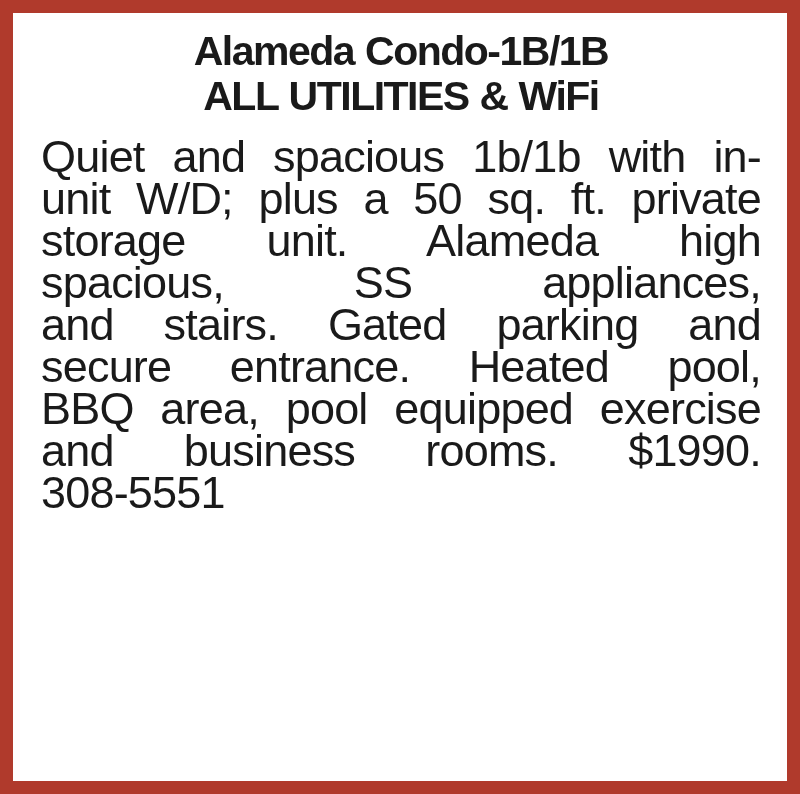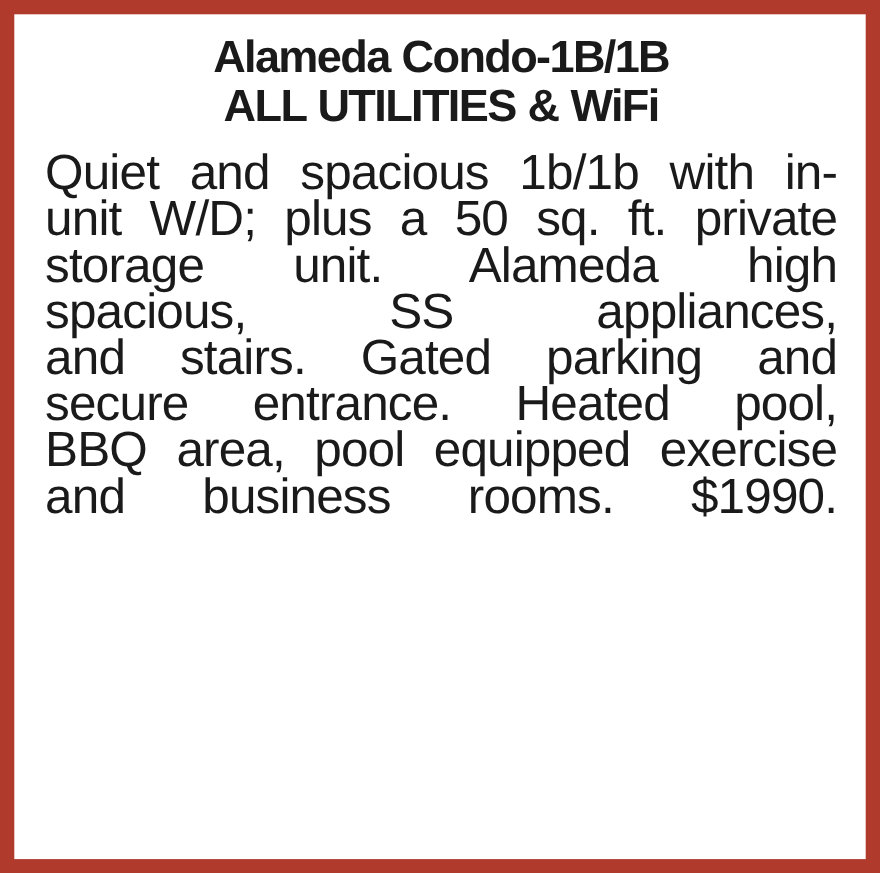--- a/index.html
+++ b/index.html
@@ -53,14 +53,15 @@
   </h1>
   <div class="body-text">
     <div class="bline">Quiet and spacious 1b/1b with in-</div>
     <div class="bline">unit W/D; plus a 50 sq. ft. private</div>
     <div class="bline">storage unit. Alameda high</div>
     <div class="bline">spacious, SS appliances,</div>
     <div class="bline">and stairs. Gated parking and</div>
     <div class="bline">secure entrance. Heated pool,</div>
     <div class="bline">BBQ area, pool equipped exercise</div>
     <div class="bline">and business rooms. $1990.</div>
+    <div class="bline last">308-5551</div>
   </div>
 </div>
 
 </body></html>

